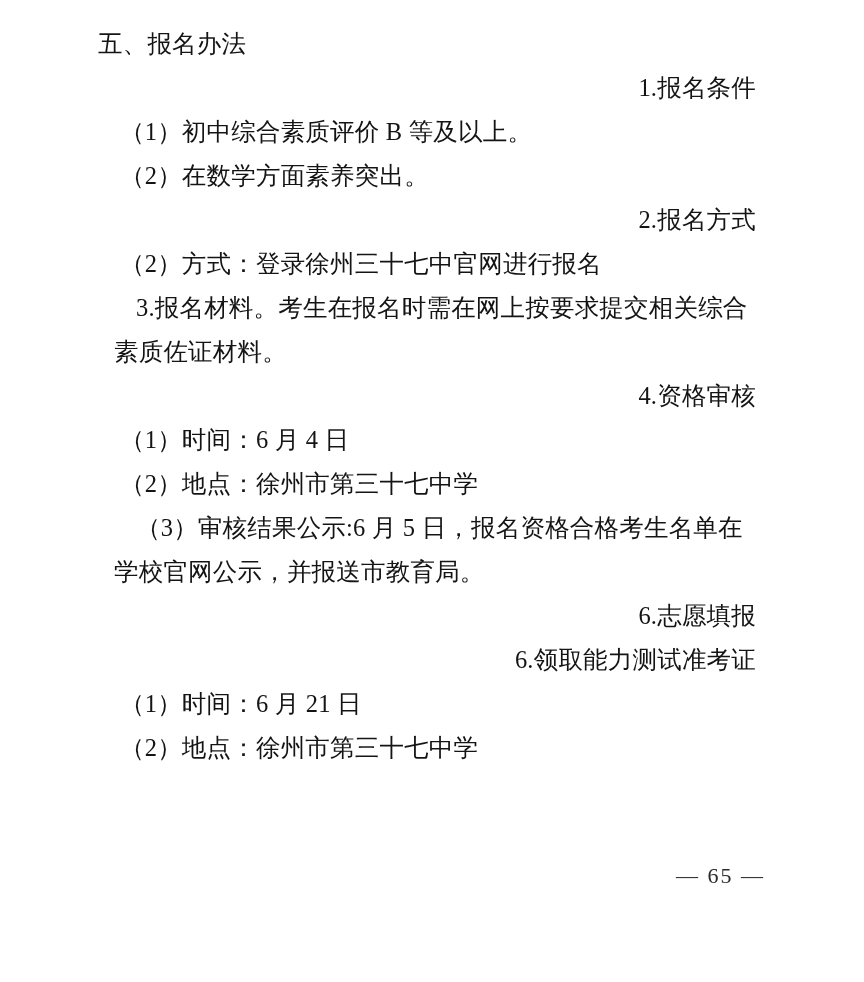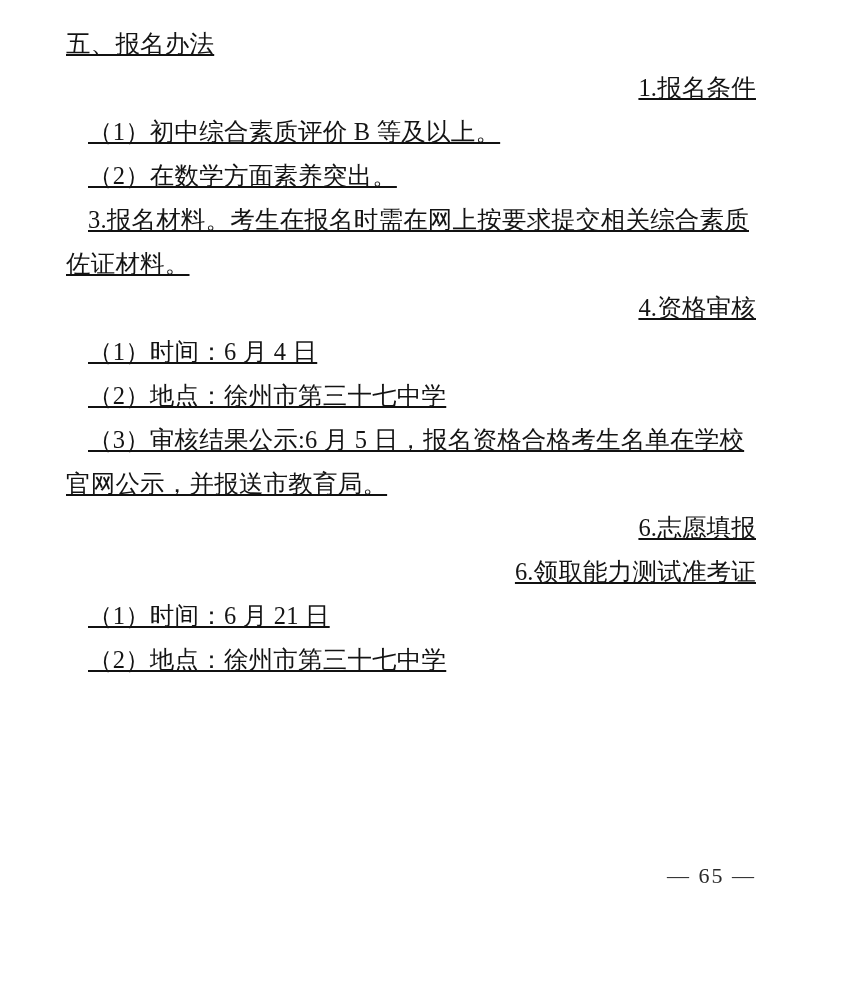--- a/index.html
+++ b/index.html
@@ -12,22 +12,21 @@
     background: #ffffff;
     font-family: "Liberation Serif", "DejaVu Serif", serif;
     color: #111111;
     overflow: hidden;
   }
   .page {
     position: relative;
     width: 864px;
     height: 907px;
     box-sizing: border-box;
-    padding: 22px 108px 0 66px;
-    text-decoration: underline;
+    padding: 22px 108px 0 98px;
   }
   .doc-body {
     font-size: 24.5px;
     line-height: 44px;
     letter-spacing: 0.2px;
     color: #141414;
   }
   .para {
     margin: 0;
     white-space: pre-wrap;
@@ -41,41 +40,44 @@
     text-indent: 0;
     text-align: right;
   }
   
   .lvl2 {
     text-indent: 22px;
   }
   
   .wrap {
     text-indent: 22px;
+    margin-left: 16px;
   }
   .footer {
     position: absolute;
-    right: 108px;
+    right: 99px;
     bottom: 18px;
     font-size: 22px;
     color: #2a2a2a;
     letter-spacing: 2px;
     font-family: "Liberation Serif", "DejaVu Serif", serif;
     text-align: right;
   }
 </style>
 </head>
 <body>
 
 <div class="page">
   <div class="doc-body">
     <p class="para heading">五、报名办法</p>
     <p class="para lvl1">1.报名条件</p>
     <p class="para lvl2">（1）初中综合素质评价 B 等及以上。</p>
     <p class="para lvl2">（2）在数学方面素养突出。</p>
+    <p class="para lvl1">2.报名方式</p>
+    <p class="para lvl2">（2）方式：登录徐州三十七中官网进行报名</p>
     <p class="para wrap">3.报名材料。考生在报名时需在网上按要求提交相关综合素质佐证材料。</p>
     <p class="para lvl1">4.资格审核</p>
     <p class="para lvl2">（1）时间：6 月 4 日</p>
     <p class="para lvl2">（2）地点：徐州市第三十七中学</p>
     <p class="para wrap">（3）审核结果公示:6 月 5 日，报名资格合格考生名单在学校官网公示，并报送市教育局。</p>
     <p class="para lvl1">6.志愿填报</p>
     <p class="para lvl1">6.领取能力测试准考证</p>
     <p class="para lvl2">（1）时间：6 月 21 日</p>
     <p class="para lvl2">（2）地点：徐州市第三十七中学</p>
   </div>

